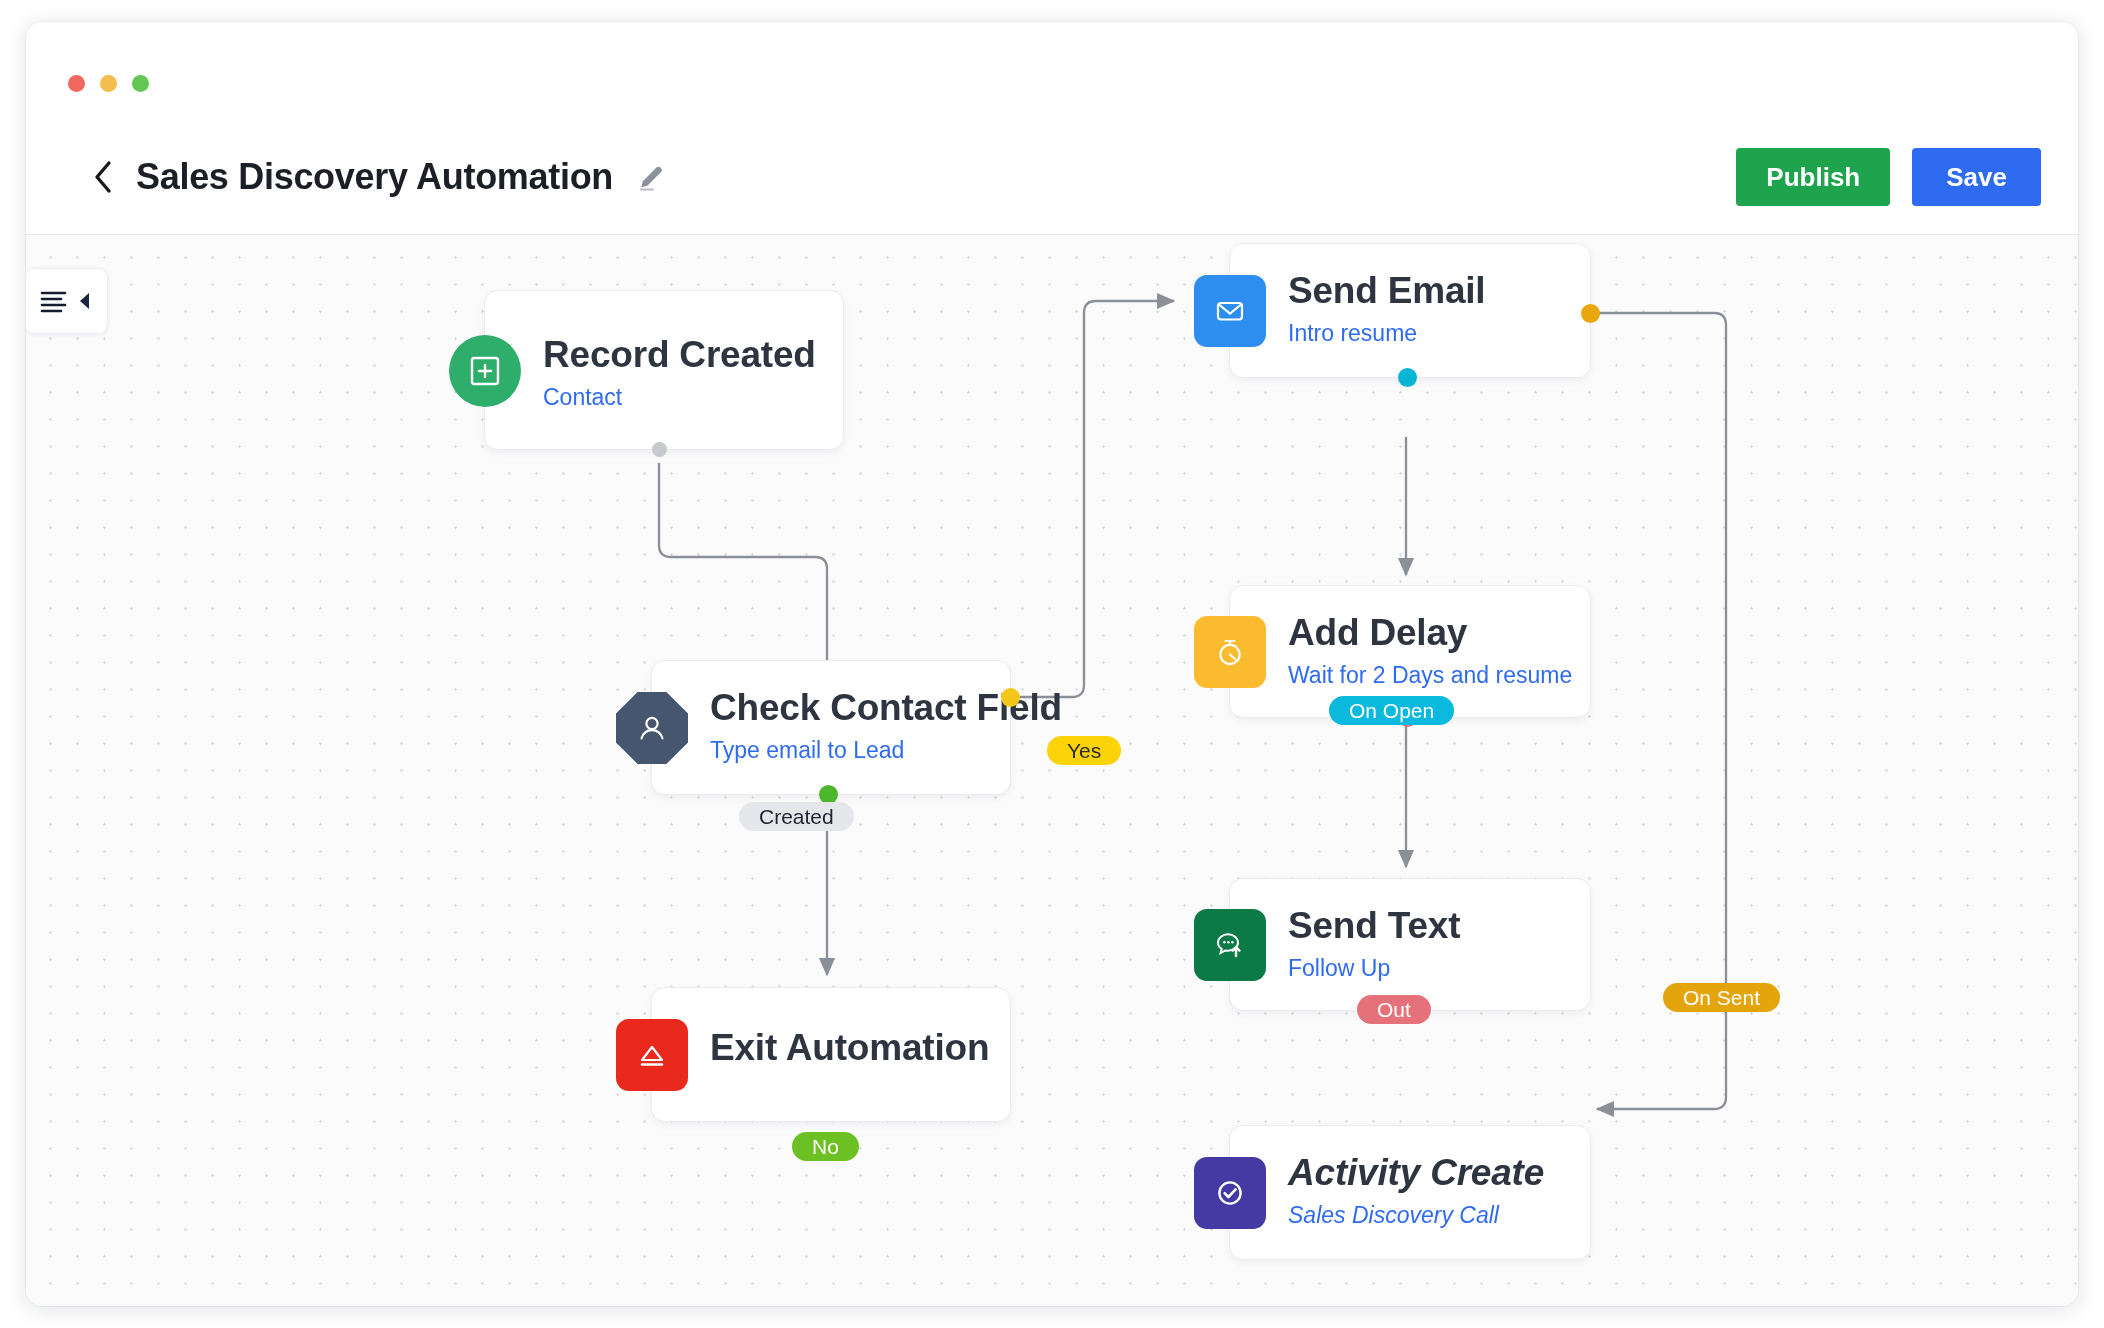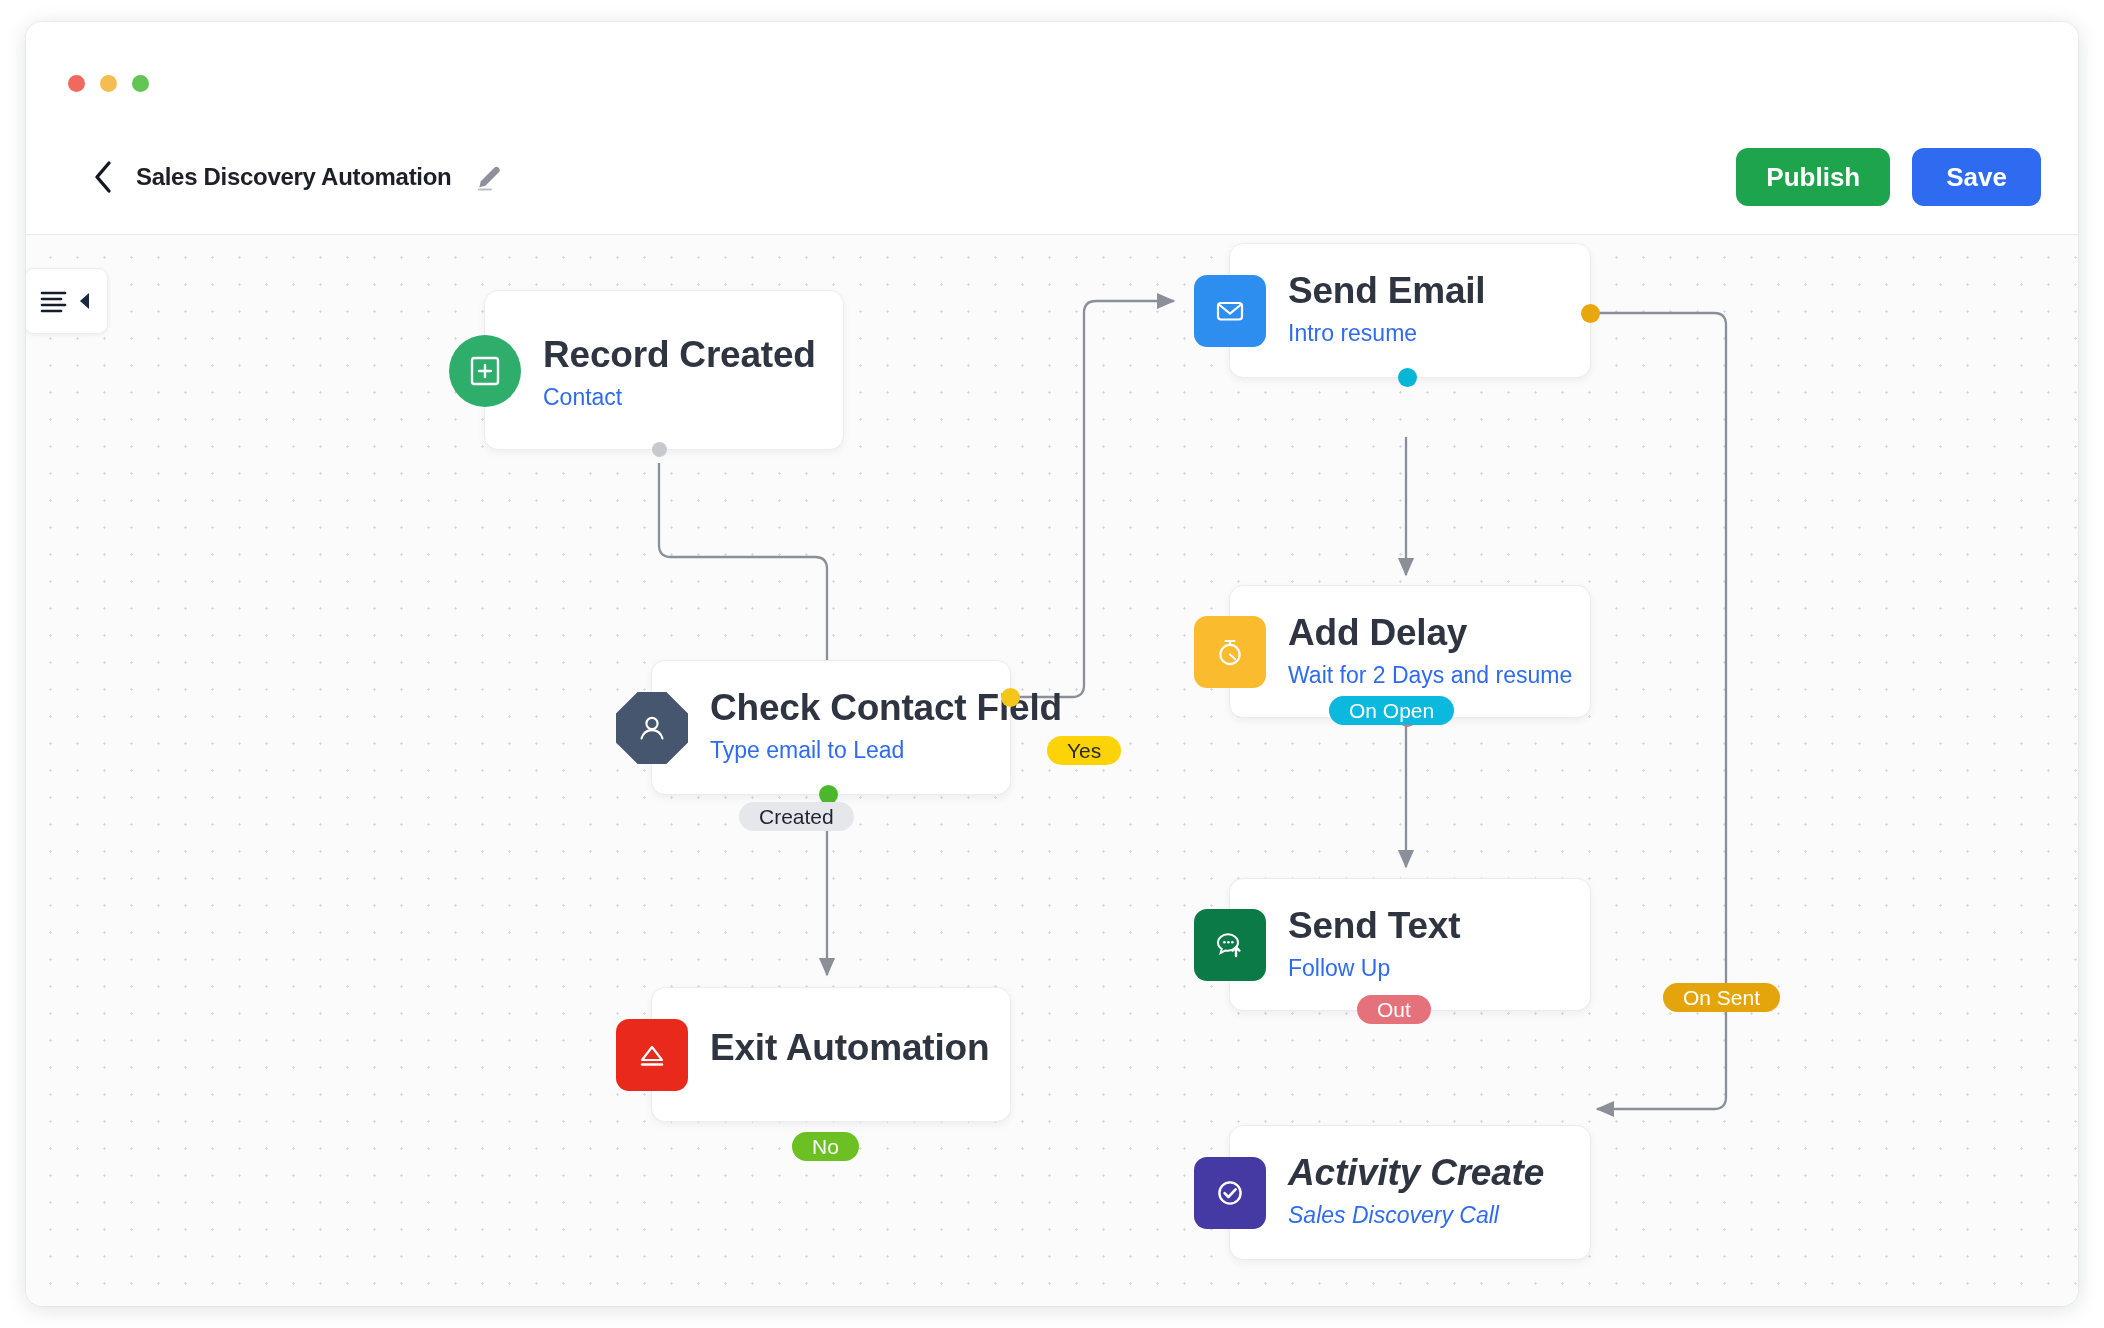--- a/index.html
+++ b/index.html
@@ -36,27 +36,27 @@
     display: flex; align-items: center;
   }
   .back-btn {
     margin-left: 64px; width: 26px; height: 36px;
     display: flex; align-items: center; justify-content: center;
     cursor: pointer;
   }
   .back-btn svg { display:block; }
   .page-title {
     margin-left: 20px;
-    font-size: 24px; font-weight: 700; color: #1c1f26; letter-spacing: -.3px;
+    font-size: 36px; font-weight: 700; color: #1c1f26; letter-spacing: -.3px;
     white-space: nowrap;
   }
   .edit-icon { margin-left: 22px; width: 28px; height: 28px; cursor: pointer; }
   .spacer { flex: 1 1 auto; }
   .btn {
-    height: 58px; border-radius: 12px; border: none;
+    height: 58px; border-radius: 4px; border: none;
     font-family: "Liberation Sans", sans-serif;
     font-size: 26px; font-weight: 700; color: #fff; cursor: pointer;
     display: flex; align-items: center; justify-content: center;
     padding: 0 30px;
   }
   .btn-publish { background: #1da44c; }
   .btn-save { background: #2e6bf0; margin-left: 22px; margin-right: 37px; padding: 0 34px; }
 
   
   .canvas {

